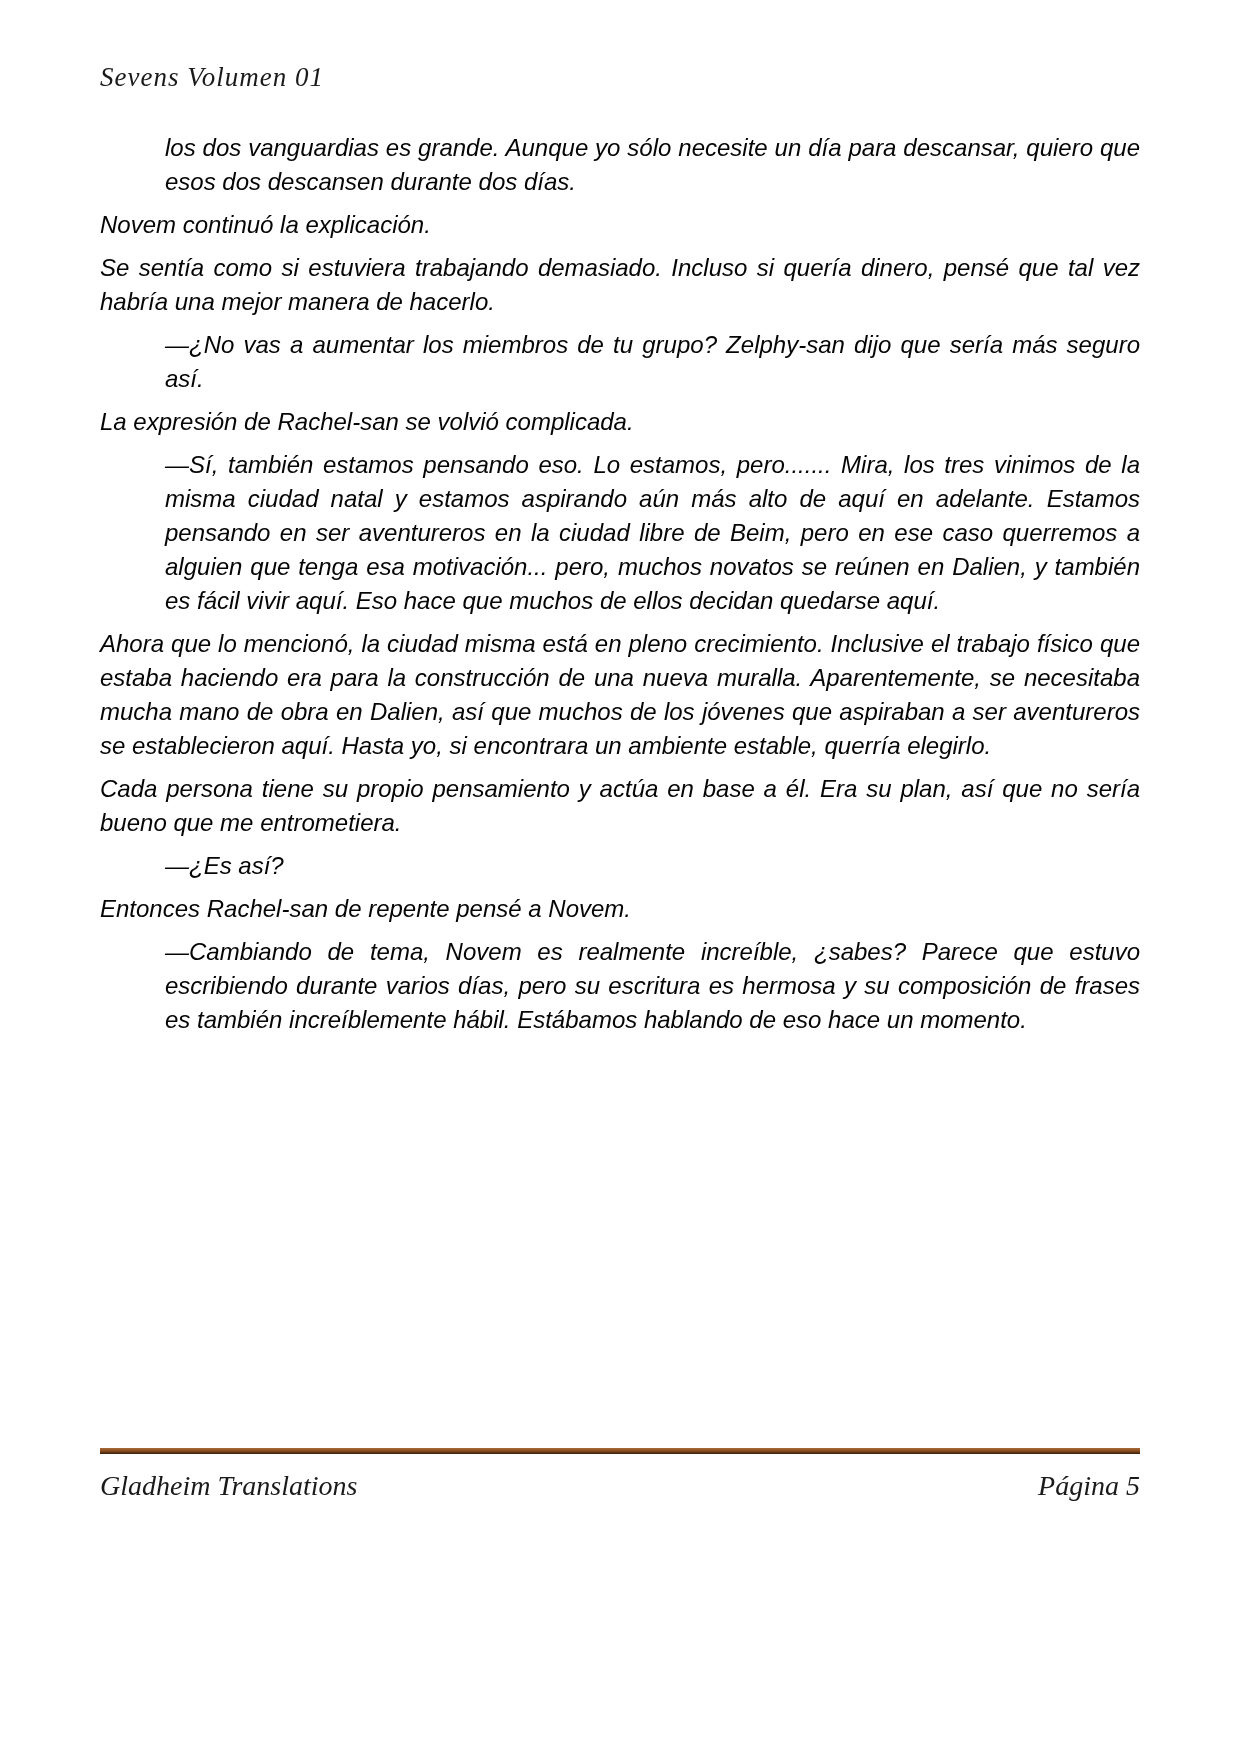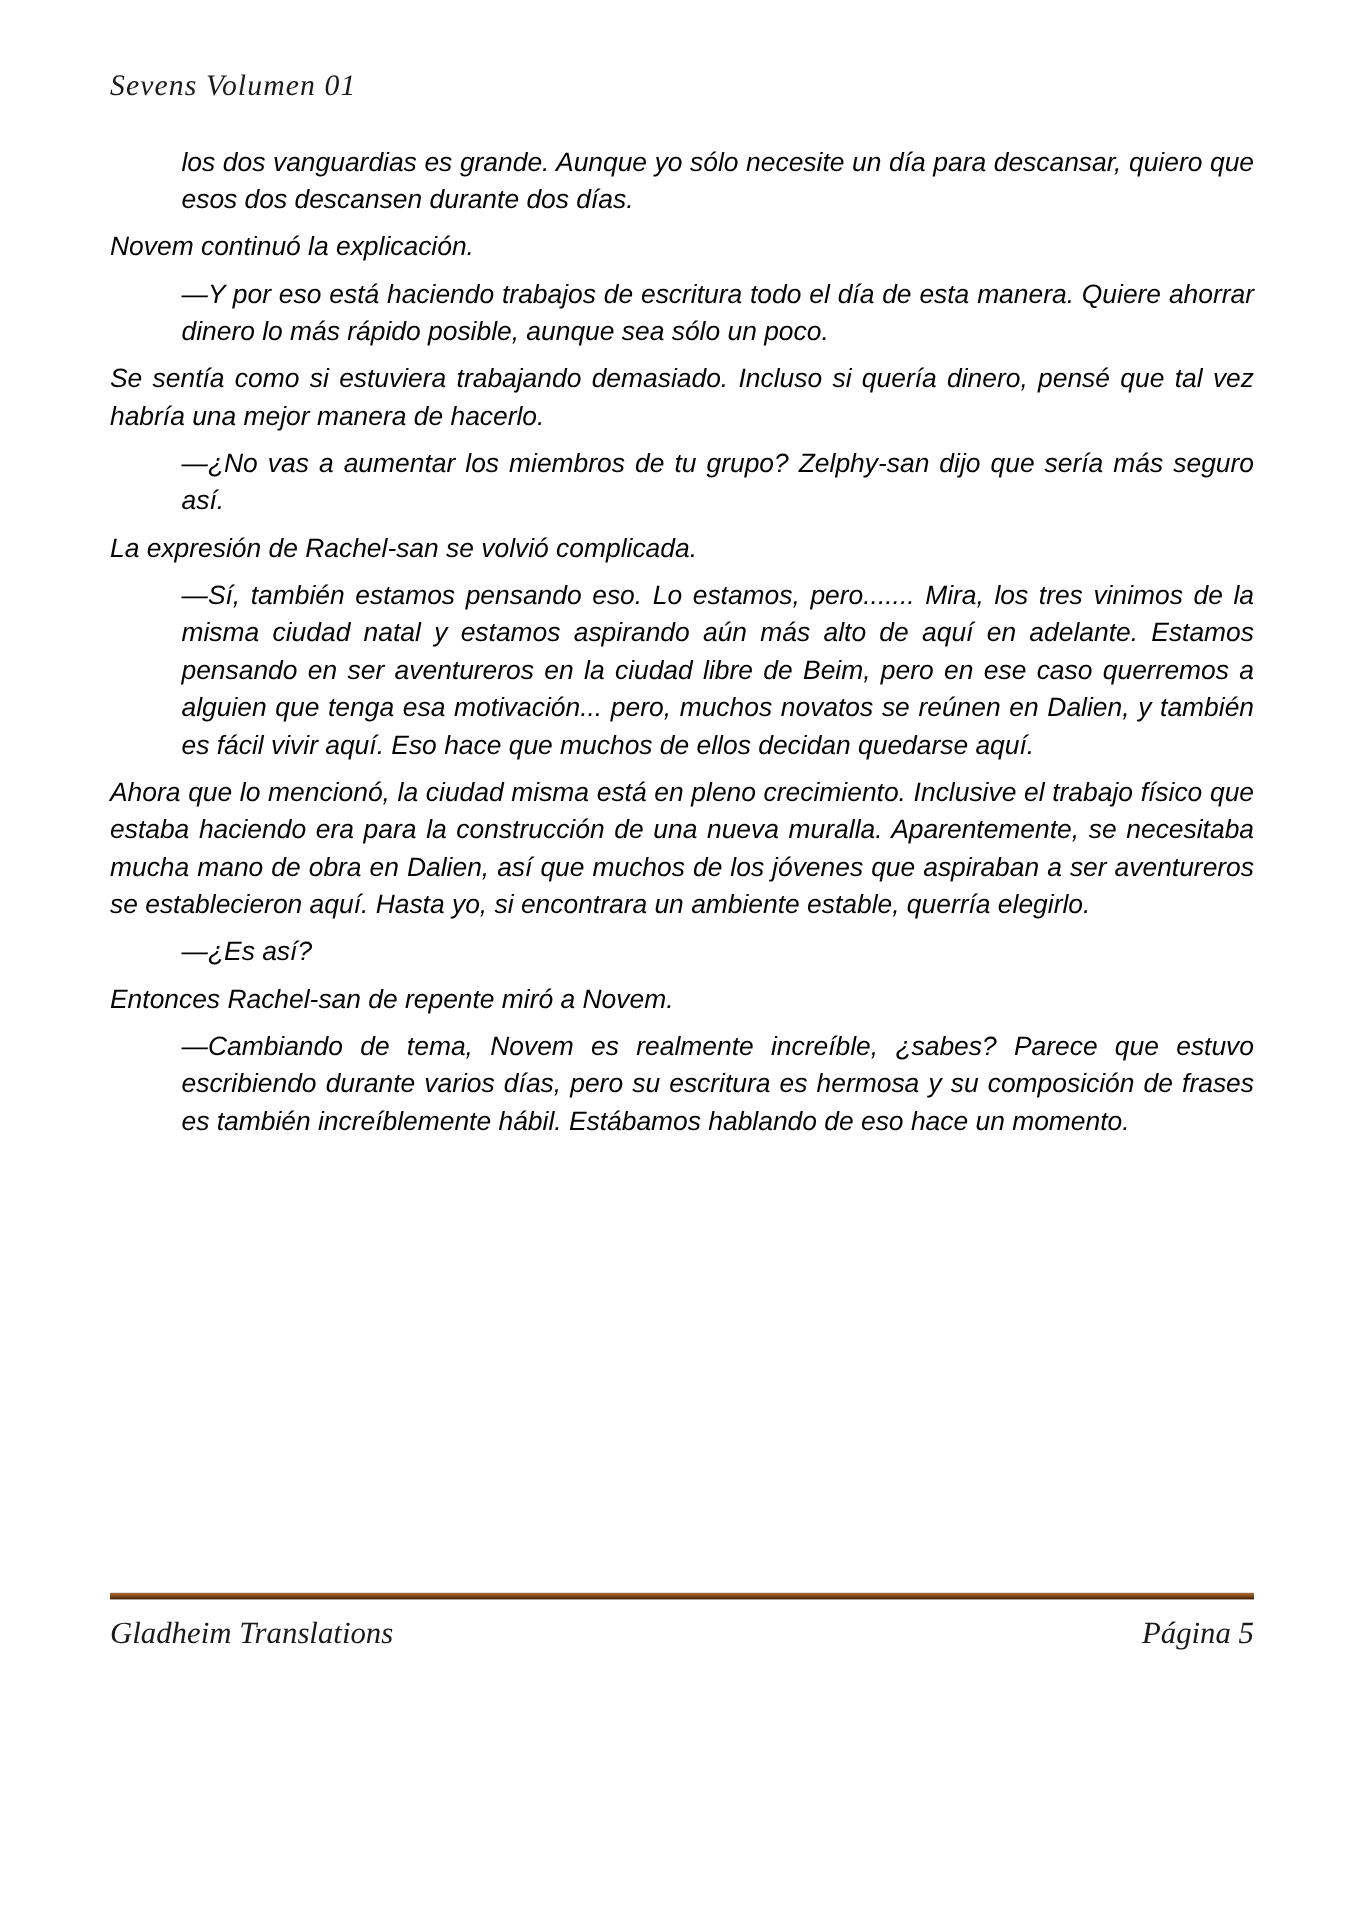--- a/index.html
+++ b/index.html
@@ -71,28 +71,28 @@
 
 <div class="page">
 
   <div class="page-header">
     <span class="header-title">Sevens Volumen 01</span>
   </div>
 
   <div class="content">
     <p class="indent">los dos vanguardias es grande. Aunque yo sólo necesite un día para descansar, quiero que esos dos descansen durante dos días.</p>
     <p>Novem continuó la explicación.</p>
-    <p class="indent">—Y por eso está haciendo trabajos de escritura todo el día de esta manera. Quiere ahorrar dinero lo más rápido posible, aunque sea sólo un poco.</p>
     <p>Se sentía como si estuviera trabajando demasiado. Incluso si quería dinero, pensé que tal vez habría una mejor manera de hacerlo.</p>
     <p class="indent">—¿No vas a aumentar los miembros de tu grupo? Zelphy-san dijo que sería más seguro así.</p>
     <p>La expresión de Rachel-san se volvió complicada.</p>
     <p class="indent">—Sí, también estamos pensando eso. Lo estamos, pero....... Mira, los tres vinimos de la misma ciudad natal y estamos aspirando aún más alto de aquí en adelante. Estamos pensando en ser aventureros en la ciudad libre de Beim, pero en ese caso querremos a alguien que tenga esa motivación... pero, muchos novatos se reúnen en Dalien, y también es fácil vivir aquí.  Eso hace que muchos de ellos decidan quedarse aquí.</p>
     <p>Ahora que lo mencionó, la ciudad misma está en pleno crecimiento.  Inclusive el trabajo físico que estaba haciendo era para la construcción de una nueva muralla.  Aparentemente, se necesitaba mucha mano de obra en Dalien, así que muchos de los jóvenes que aspiraban a ser aventureros se establecieron aquí.  Hasta yo, si encontrara un ambiente estable, querría elegirlo.</p>
+    <p>Cada persona tiene su propio pensamiento y actúa en base a él. Era su plan, así que no sería bueno que me entrometiera.</p>
     <p class="indent">—¿Es así?</p>
-    <p>Entonces Rachel-san de repente miró a Novem.</p>
+    <p>Entonces Rachel-san de repente pensé a Novem.</p>
     <p class="indent">—Cambiando de tema, Novem es realmente increíble, ¿sabes? Parece que estuvo escribiendo durante varios días, pero su escritura es hermosa y su composición de frases es también increíblemente hábil. Estábamos hablando de eso hace un momento.</p>
   </div>
 
   <div class="footer-rule"></div>
 
   <div class="page-footer">
     <span>Gladheim Translations</span>
     <span>Página 5</span>
   </div>
 

